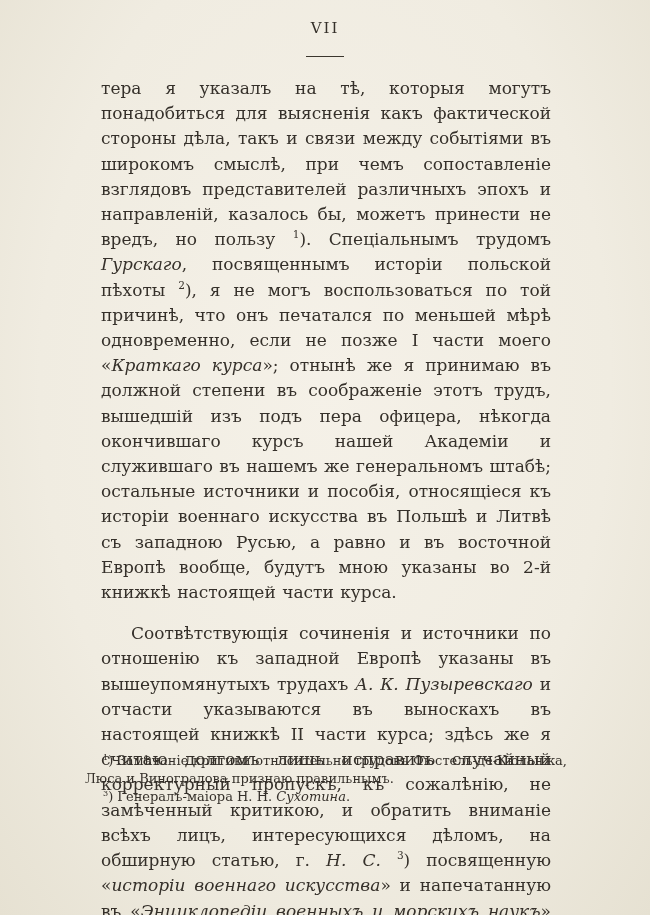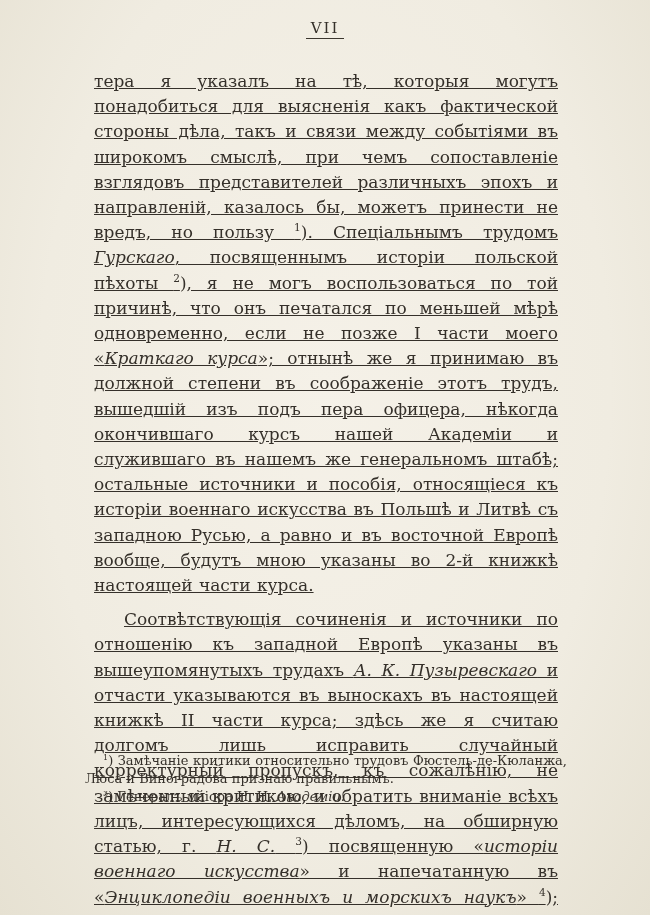--- a/index.html
+++ b/index.html
@@ -26,37 +26,36 @@
     position: absolute;
     top: 18px;
     left: 0;
     right: 0;
     text-align: center;
   }
   .page-number {
     display: inline-block;
     font-size: 15px;
     letter-spacing: 2px;
-    padding: 0 5px 1px 5px;
+    padding: 0 5px 19px 5px;
     border-bottom: 1.4px solid #3b362e;
   }
   .body-text {
     position: absolute;
     top: 60px;
     left: 85px;
     width: 482px;
     text-align: justify;
     font-size: 17px;
     line-height: 25.2px;
     word-spacing: 1px;
   }
   .para {
-    margin: 9px;
+    margin: 16px;
     padding: 0;
-    text-decoration: underline;
   }
   .para.indent {
     text-indent: 30px;
   }
   .body-text sup,
   .footnotes sup {
     font-size: 62%;
     line-height: 0;
   }
   .footnotes {
@@ -84,16 +83,16 @@
     <span class="page-number">VII</span>
   </div>
 
   <div class="body-text">
     <p class="para"><span>тера я указалъ на тѣ, которыя могутъ понадобиться для выясненія какъ фактической стороны дѣла, такъ и связи между событіями въ широкомъ смыслѣ, при чемъ сопоставленіе взглядовъ представителей различныхъ эпохъ и направленій, казалось бы, можетъ принести не вредъ, но пользу </span><sup>1</sup><span>). Спеціальнымъ трудомъ </span><span class="seg-i">Гурскаго</span><span>, посвященнымъ исторіи польской пѣхоты </span><sup>2</sup><span>), я не могъ воспользоваться по той причинѣ, что онъ печатался по меньшей мѣрѣ одновременно, если не позже I части моего «</span><span class="seg-i">Краткаго курса</span><span>»; отнынѣ же я принимаю въ должной степени въ соображеніе этотъ трудъ, вышедшій изъ подъ пера офицера, нѣкогда окончившаго курсъ нашей Академіи и служившаго въ нашемъ же генеральномъ штабѣ; остальные источники и пособія, относящіеся къ исторіи военнаго искусства въ Польшѣ и Литвѣ съ западною Русью, а равно и въ восточной Европѣ вообще, будутъ мною указаны во 2-й книжкѣ настоящей части курса.</span></p>
     <p class="para indent"><span>Соотвѣтствующія сочиненія и источники по отношенію къ западной Европѣ указаны въ вышеупомянутыхъ трудахъ </span><span class="seg-i">А. К. Пузыревскаго</span><span> и отчасти указываются въ выноскахъ въ настоящей книжкѣ II части курса; здѣсь же я считаю долгомъ лишь исправить случайный корректурный пропускъ, къ сожалѣнію, не замѣченный критикою, и обратить вниманіе всѣхъ лицъ, интересующихся дѣломъ, на обширную статью, г. </span><span class="seg-i">Н. С.</span><span> </span><sup>3</sup><span>) посвященную «</span><span class="seg-i">исторіи военнаго искусства</span><span>» и напечатанную въ «</span><span class="seg-i">Энциклопедіи военныхъ и морскихъ наукъ</span><span>» </span><sup>4</sup><span>); при этомъ полагаю, что</span></p>
   </div>
 
   <div class="footnotes">
     <p class="footnote"><sup>1</sup><span>) Замѣчаніе критики относительно трудовъ Фюстель-де-Кюланжа, Люса и Виноградова признаю правильнымъ.</span></p>
-    <p class="footnote"><sup>3</sup><span>) Генералъ-маіора Н. Н. </span><span class="seg-i">Академіи</span><span>.</span></p>
+    <p class="footnote"><sup>3</sup><span>) Генералъ-маіора Н. Н. </span><span class="seg-i">Сухотина</span><span>.</span></p>
   </div>
 
 </div>
 
 </body></html>

